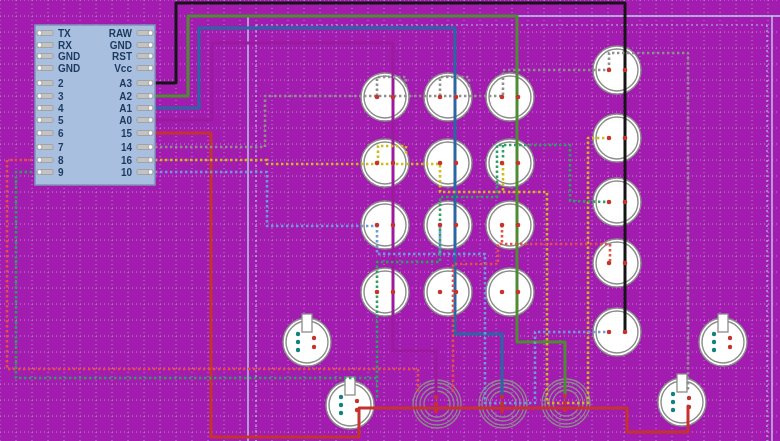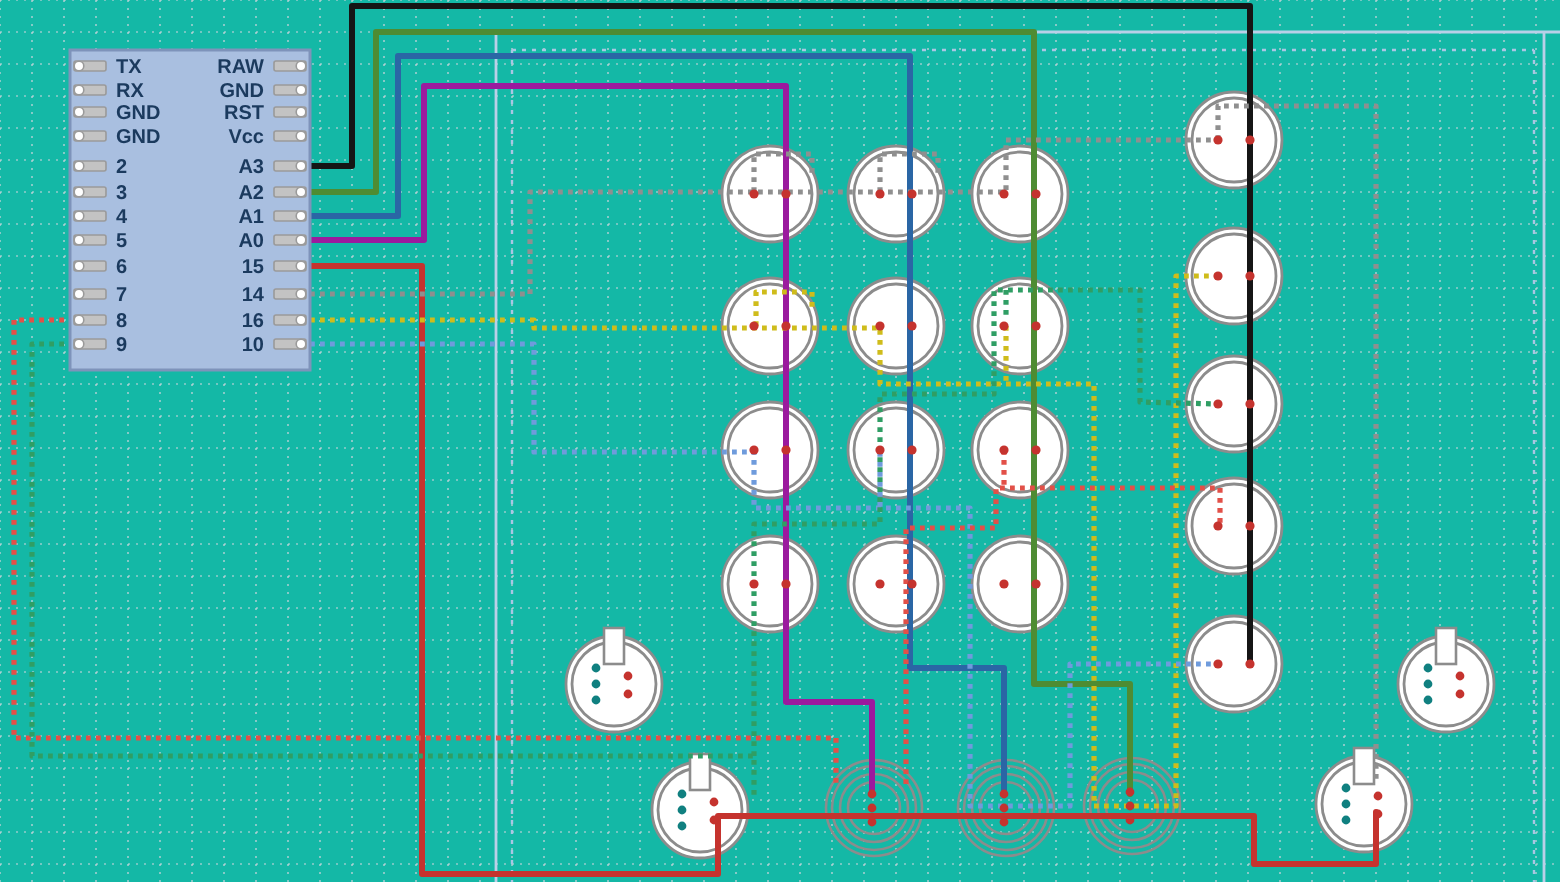--- a/index.html
+++ b/index.html
@@ -1,17 +1,17 @@
 <!DOCTYPE html>
 <html><head>
 <meta charset="utf-8">
 <style>
   html,body{margin:0;padding:0;background:#ffffff;}
   body{font-family:"Liberation Sans", sans-serif;}
-  #stage{position:relative;width:780px;height:441px;overflow:hidden;background:#14b8a6;text-align:center;}
+  #stage{position:relative;width:780px;height:441px;overflow:hidden;background:#a21caf;text-align:center;}
   svg{display:block;}
   .pin-label{font-family:"Liberation Sans", sans-serif;font-weight:bold;}
 </style>
 </head>
 <body>
 
 <div id="stage">
   <svg id="diagram" xmlns="http://www.w3.org/2000/svg" width="780" height="441" viewBox="0 0 780 441">
       <g>
         <line x1="0" y1="0" x2="0" y2="441" stroke="#d3d6de" stroke-width="0.6" stroke-dasharray="1 3"></line>

